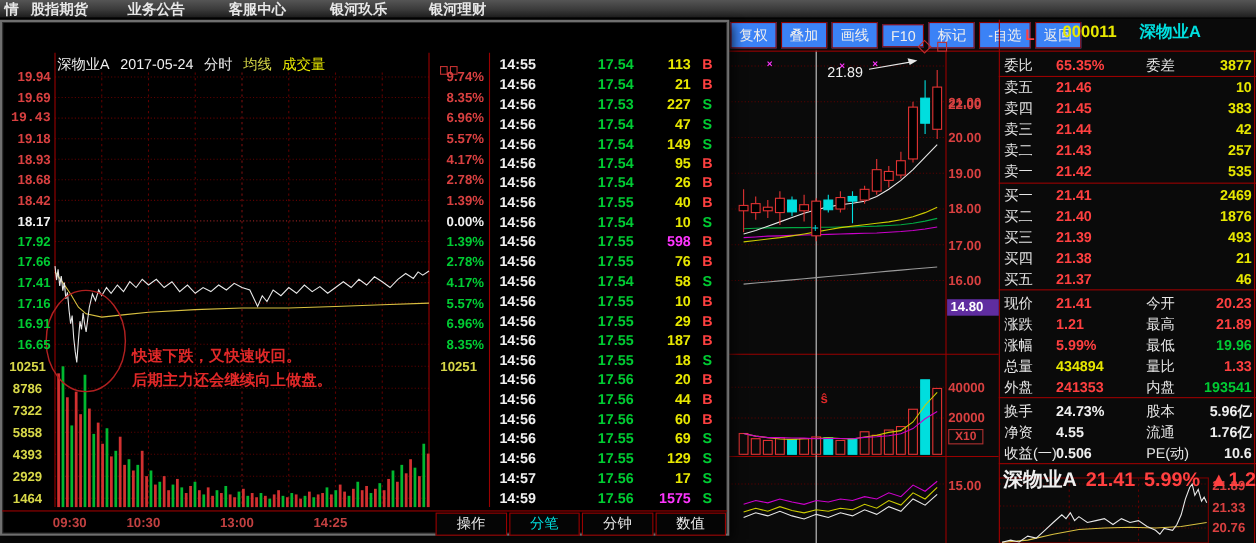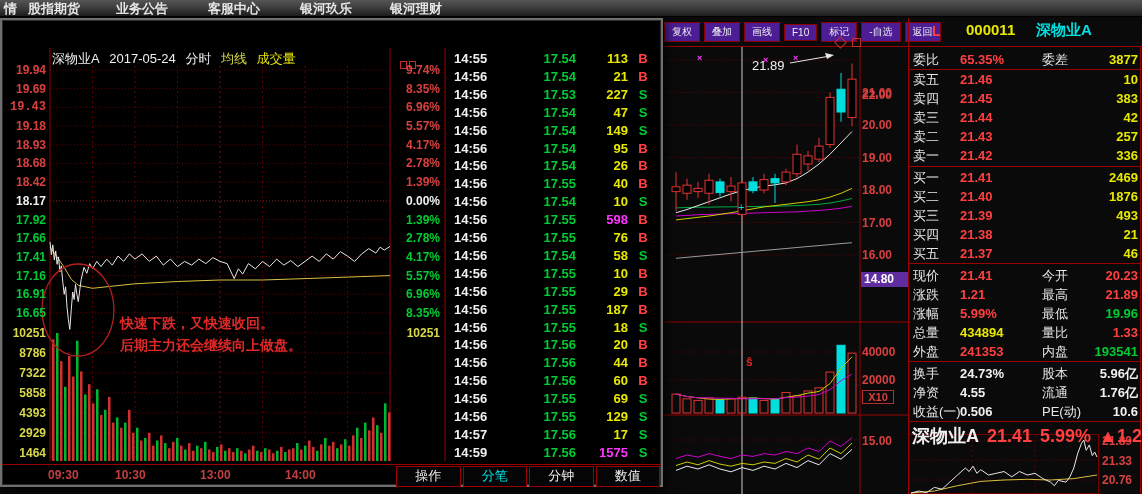--- a/index.html
+++ b/index.html
@@ -3,21 +3,21 @@
 <meta charset="utf-8">
 <style>
   html,body{margin:0;padding:0;background:#000;}
   *{box-sizing:border-box;}
   .screen{position:relative;width:1142px;height:494px;background:#0a0a0a;overflow:hidden;
     font-family:"Liberation Sans","DejaVu Sans",sans-serif;-webkit-font-smoothing:none;}
   .abs{position:absolute;}
   .lbl{position:absolute;font-size:12px;font-weight:bold;white-space:nowrap;line-height:14px;}
   .r{text-align:right;}
   .c-red{color:var(--up);} .c-green{color:var(--down);} .c-yellow{color:var(--yellow);}
-  .c-volyel{color:var(--volyellow);} .c-white{color:var(--white);} .c-cyan{color:var(--cyan);}
+  .c-volyel{color:var(--volyellow);text-align:center;} .c-white{color:var(--white);} .c-cyan{color:var(--cyan);}
   .c-mag{color:var(--magenta);} .c-axisred{color:var(--axisred);}
 
   
   .menubar{left:0;top:0;width:1142px;height:17px;background:linear-gradient(#555 0%,#3a3a3a 55%,#1e1e1e 100%);border-bottom:1px solid #000;}
   .menu-item{position:absolute;top:1px;font-size:13px;font-weight:600;color:#e8e8e8;line-height:15px;cursor:default;}
 
   
   .window{left:0;top:18px;width:663px;height:469px;background:#000;border:2px solid #6f6f6f;
     box-shadow:3px 4px 10px rgba(0,0,0,.75), inset 0 0 0 1px #2b2b2b;z-index:10;}
   .titlebar{position:absolute;left:0;top:0;width:100%;height:26px;
@@ -47,21 +47,21 @@
   .tickrow .ts{position:absolute;left:186px;width:18px;text-align:center;}
 
   .botline{position:absolute;left:0;top:444px;width:659px;border-top:1px solid #9a0000;z-index:7;}
   .timelbl{position:absolute;top:448px;font-size:12px;font-weight:bold;color:#c24040;z-index:7;}
   .tabbar{position:absolute;left:392px;top:446px;width:266px;height:21px;display:flex;z-index:8;}
   .tab{flex:1;border:1px solid #9a0000;margin-left:2px;font-size:13px;text-align:center;line-height:18px;color:#eee;cursor:pointer;background:#050505;}
   .tab.active{color:var(--cyan);}
 
   
   .toolbar{left:664px;top:20px;height:24px;display:flex;align-items:center;z-index:2;}
-  .tb-btn{border:1px solid #8a0000;color:#eee;font-size:10px;padding:2px 7px;margin-right:4px;background:#4c1d95;white-space:nowrap;cursor:pointer;}
+  .tb-btn{border:1px solid #8a0000;color:#eee;font-size:13px;padding:2px 7px;margin-right:4px;background:#3b82f6;white-space:nowrap;cursor:pointer;}
   .quote-hdr{left:908px;top:20px;width:234px;height:24px;z-index:2;}
   .sep-h{position:absolute;border-top:1px solid #9a0000;z-index:3;}
   .sep-v{position:absolute;border-left:1px solid #9a0000;z-index:3;}
 
   .qrow{position:absolute;left:908px;width:234px;height:19px;font-size:13px;line-height:19px;z-index:4;cursor:default;}
   .qrow .ql1{position:absolute;left:5px;color:#e6e6e6;}
   .qrow .qv1{position:absolute;left:52px;width:74px;font-weight:bold;}
   .qrow .ql2{position:absolute;left:134px;color:#e6e6e6;}
   .qrow .qv2{position:absolute;left:162px;width:68px;text-align:right;font-weight:bold;}
   .kaxis{position:absolute;left:862px;width:44px;font-size:12px;font-weight:bold;color:var(--axisred);z-index:4;white-space:nowrap;}
@@ -238,21 +238,21 @@
         <div class="qv2 c-yellow" style="left: 130px; width: 100px;">42</div>
       </div>
       <div class="qrow" style="top: 127px;">
         <div class="ql1">卖二</div>
         <div class="qv1 c-red">21.43</div>
         <div class="qv2 c-yellow" style="left: 130px; width: 100px;">257</div>
       </div>
       <div class="qrow" style="top: 146px;">
         <div class="ql1">卖一</div>
         <div class="qv1 c-red">21.42</div>
-        <div class="qv2 c-yellow" style="left: 130px; width: 100px;">336</div>
+        <div class="qv2 c-yellow" style="left: 130px; width: 100px;">535</div>
       </div>
       <div class="qrow" style="top: 168px;">
         <div class="ql1">买一</div>
         <div class="qv1 c-red">21.41</div>
         <div class="qv2 c-yellow" style="left: 130px; width: 100px;">2469</div>
       </div>
       <div class="qrow" style="top: 187px;">
         <div class="ql1">买二</div>
         <div class="qv1 c-red">21.40</div>
         <div class="qv2 c-yellow" style="left: 130px; width: 100px;">1876</div>
@@ -658,21 +658,21 @@
           <div class="tv c-mag">1575</div>
           <div class="ts c-green">S</div>
         </div>
       </div>
 
     <div class="botline"></div>
     <div id="timelabels">
         <div class="timelbl" style="left: 46px;">09:30</div>
         <div class="timelbl" style="left: 113px;">10:30</div>
         <div class="timelbl" style="left: 198px;">13:00</div>
-        <div class="timelbl" style="left: 283px;">14:00</div>
+        <div class="timelbl" style="left: 283px;">14:25</div>
       </div>
     <div class="tabbar" id="tabbar">
         <div class="tab">操作</div>
         <div class="tab active">分笔</div>
         <div class="tab">分钟</div>
         <div class="tab">数值</div>
       </div>
   </div>
 </div>
 

